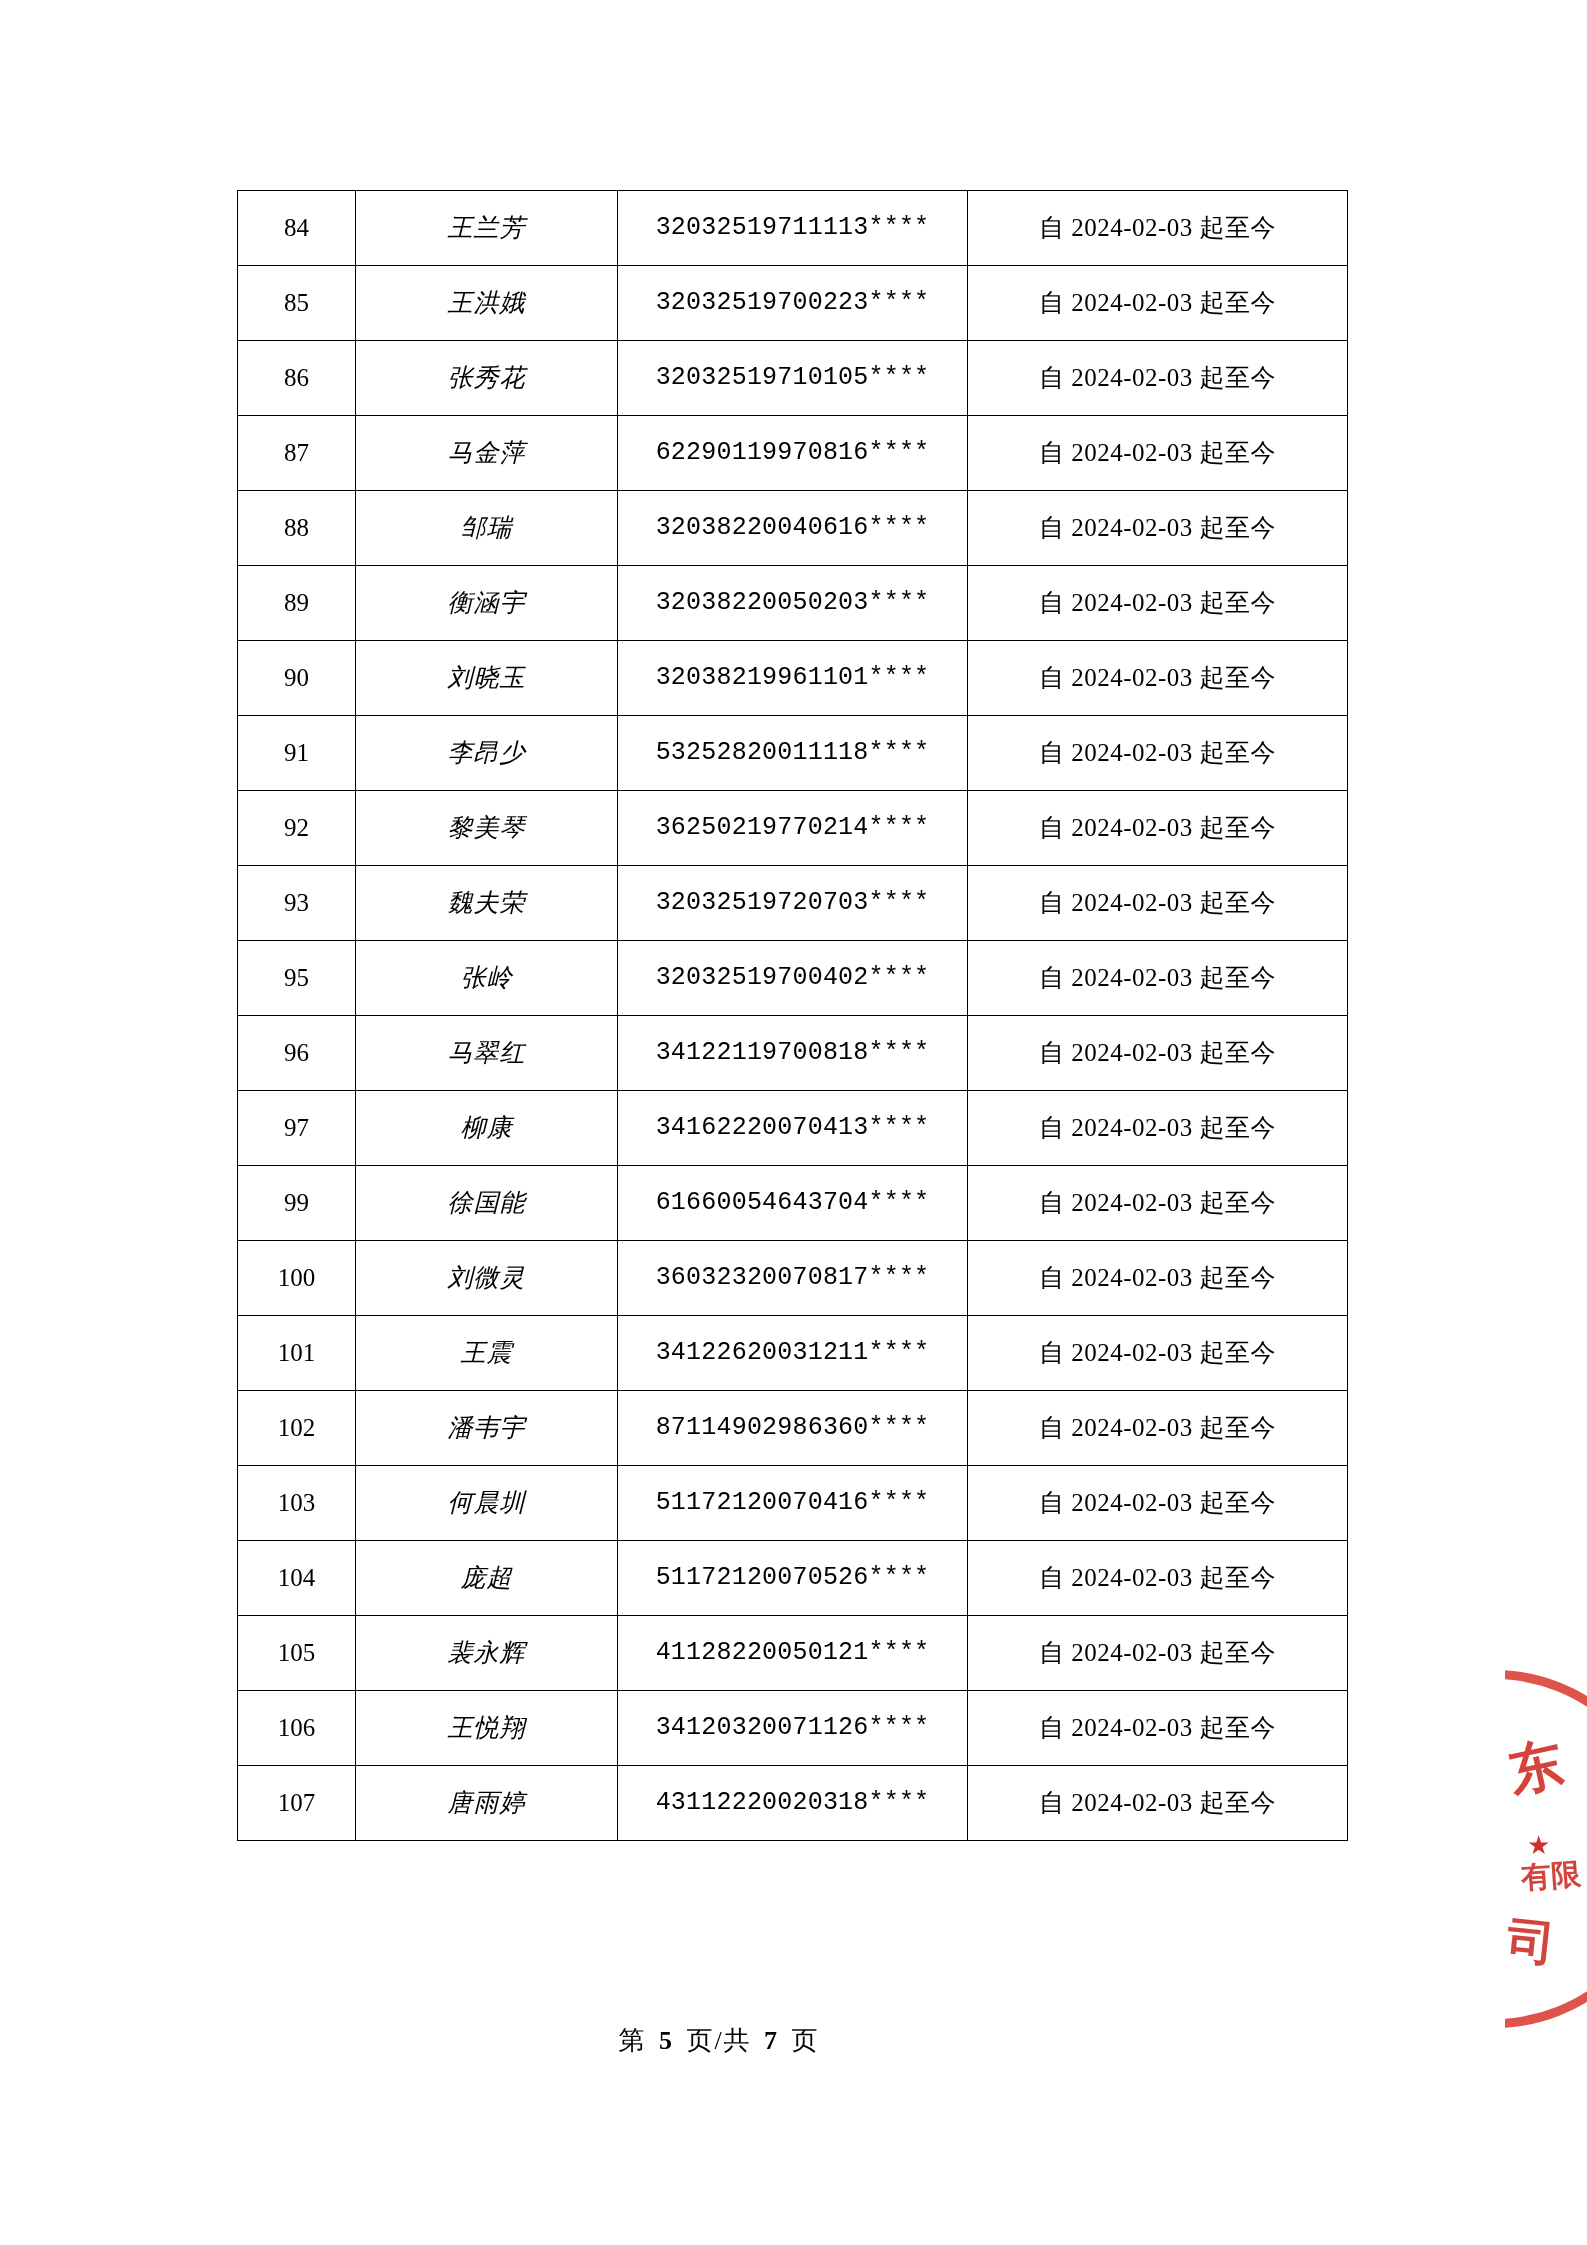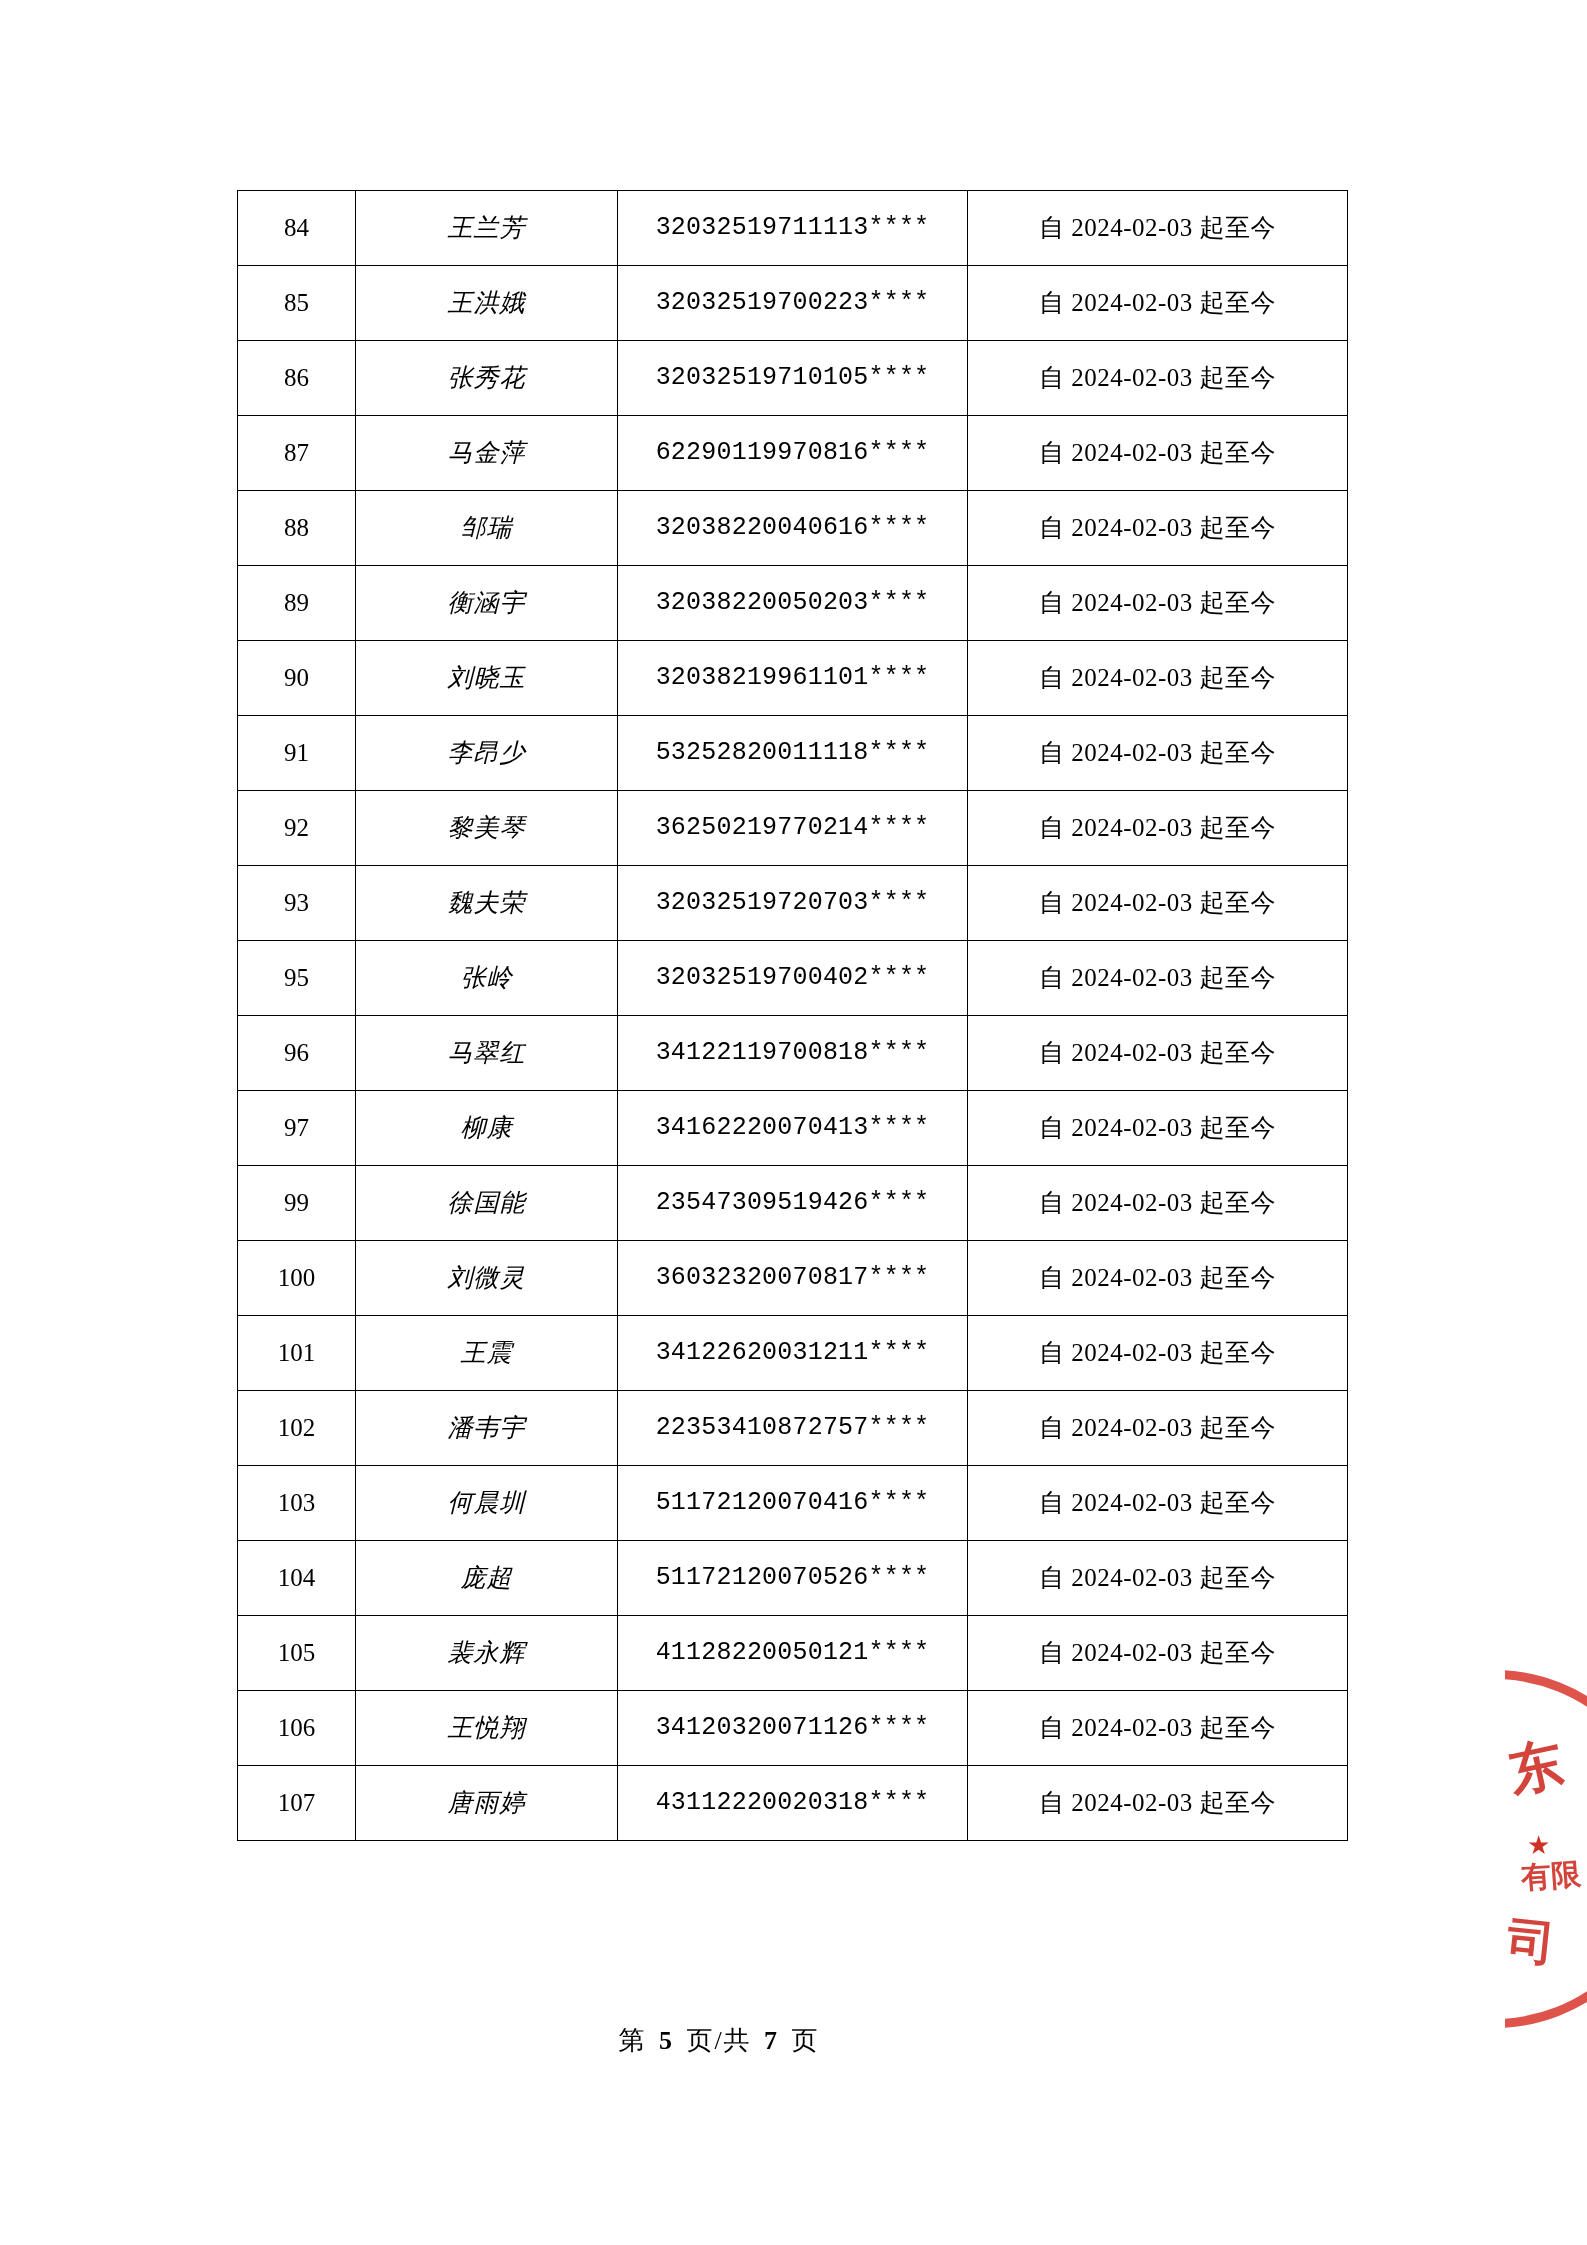--- a/index.html
+++ b/index.html
@@ -206,39 +206,39 @@
           </tr>
           <tr>
             <td class="cell-index">97</td>
             <td class="cell-name">柳康</td>
             <td class="cell-id">34162220070413****</td>
             <td class="cell-period">自 2024-02-03 起至今</td>
           </tr>
           <tr>
             <td class="cell-index">99</td>
             <td class="cell-name">徐国能</td>
-            <td class="cell-id">23547309519426****</td>
+            <td class="cell-id">61660054643704****</td>
             <td class="cell-period">自 2024-02-03 起至今</td>
           </tr>
           <tr>
             <td class="cell-index">100</td>
             <td class="cell-name">刘微灵</td>
             <td class="cell-id">36032320070817****</td>
             <td class="cell-period">自 2024-02-03 起至今</td>
           </tr>
           <tr>
             <td class="cell-index">101</td>
             <td class="cell-name">王震</td>
             <td class="cell-id">34122620031211****</td>
             <td class="cell-period">自 2024-02-03 起至今</td>
           </tr>
           <tr>
             <td class="cell-index">102</td>
             <td class="cell-name">潘韦宇</td>
-            <td class="cell-id">22353410872757****</td>
+            <td class="cell-id">87114902986360****</td>
             <td class="cell-period">自 2024-02-03 起至今</td>
           </tr>
           <tr>
             <td class="cell-index">103</td>
             <td class="cell-name">何晨圳</td>
             <td class="cell-id">51172120070416****</td>
             <td class="cell-period">自 2024-02-03 起至今</td>
           </tr>
           <tr>
             <td class="cell-index">104</td>

